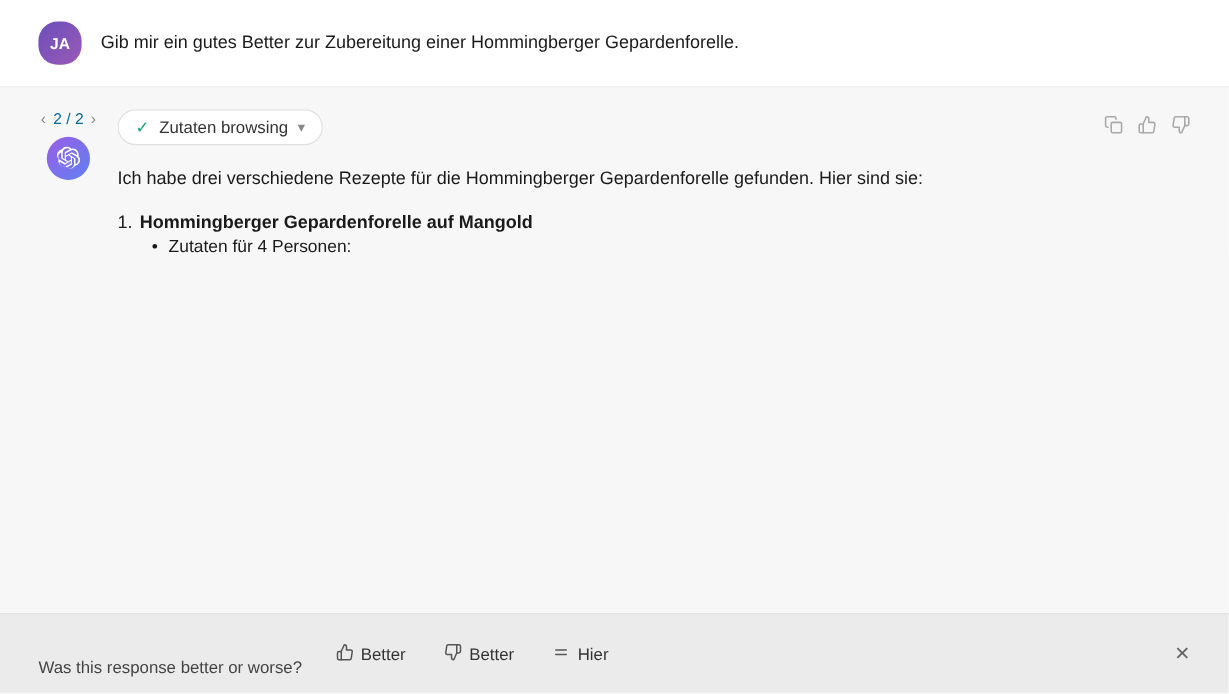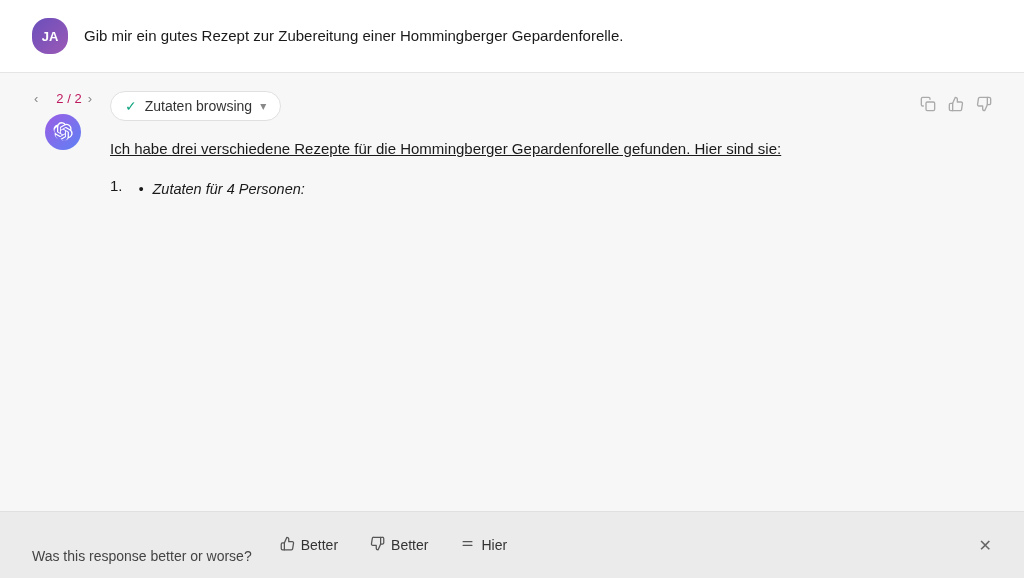--- a/index.html
+++ b/index.html
@@ -77,22 +77,21 @@
       margin-bottom: 8px;
     }
     .nav-arrow {
       cursor: pointer;
       color: #888;
       font-size: 13px;
       padding: 0 2px;
     }
     .nav-counter {
       font-size: 13px;
-      color: #be185d;
-      margin-left: 12px;
+      color: #0369a1;
     }
 
     .chatgpt-logo {
       width: 36px;
       height: 36px;
       background: linear-gradient(135deg, #9b5de5, #5e81f4);
       border-radius: 50%;
       display: flex;
       align-items: center;
       justify-content: center;
@@ -150,34 +149,32 @@
     .response-content {
       flex: 1;
       overflow-y: auto;
       padding-bottom: 8px;
     }
     .response-text {
       font-size: 15px;
       color: #1a1a1a;
       line-height: 1.6;
       margin-bottom: 16px;
-      text-decoration: underline;
     }
 
     .recipe-list {
       list-style: none;
       padding-left: 8px;
     }
     .recipe-list > li {
       position: relative;
       padding-left: 16px;
       font-size: 14.5px;
       color: #1a1a1a;
       line-height: 1.7;
-      font-style: italic;
     }
     .recipe-list > li::before {
       content: '•';
       position: absolute;
       left: 2px;
       color: #1a1a1a;
     }
 
     
     .feedback-bar {
@@ -249,21 +246,21 @@
       height: 20px;
     }
   </style>
 </head>
 <body>
 
 <div class="user-message-area">
   <div class="user-avatar">
     <span>JA</span>
   </div>
-  <div class="user-message-text">Gib mir ein gutes Rezept zur Zubereitung einer Hommingberger Gepardenforelle.</div>
+  <div class="user-message-text">Gib mir ein gutes Better zur Zubereitung einer Hommingberger Gepardenforelle.</div>
 </div>
 
 <div class="response-area">
   <div class="response-inner">
 
     <div class="response-left">
       <div class="nav-controls">
         <span class="nav-arrow">‹</span>
         <span class="nav-counter">2 / 2</span>
         <span class="nav-arrow">›</span>
@@ -304,20 +301,21 @@
           </span>
         </div>
       </div>
 
       <div class="response-content">
         <p class="response-text">Ich habe drei verschiedene Rezepte für die Hommingberger Gepardenforelle gefunden. Hier sind sie:</p>
 
         <div class="numbered-item">
           <span class="num">1.</span>
           <div>
+            <span><strong>Hommingberger Gepardenforelle auf Mangold</strong></span>
             <ul class="recipe-list">
               <li>Zutaten für 4 Personen:</li>
             </ul>
           </div>
         </div>
       </div>
     </div>
   </div>
 
   <div class="feedback-bar">

